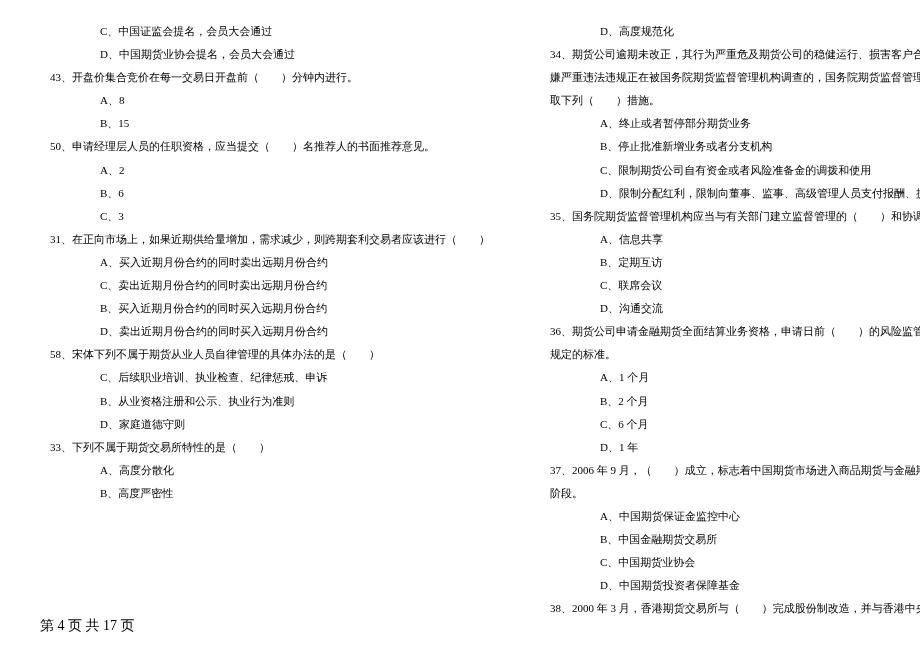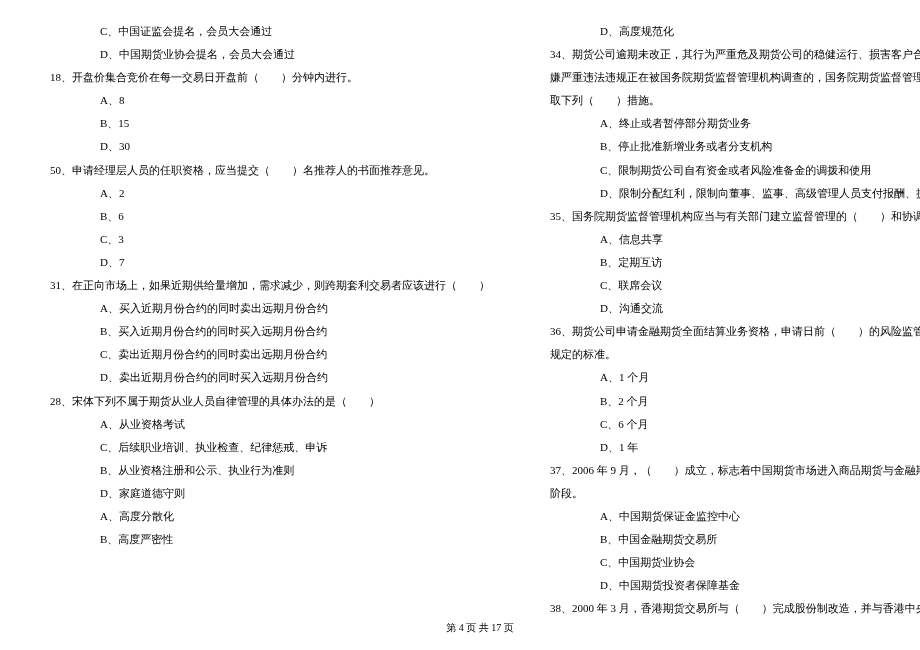--- a/index.html
+++ b/index.html
@@ -40,51 +40,49 @@
     .indent-2 {
       padding-left: 60px;
     }
     .q-start {
       padding-left: 10px;
     }
     .footer {
       position: absolute;
       bottom: 15px;
       width: 100%;
-      text-align: center;
-      font-size: 10px;
+      text-align: left;
+      font-size: 14px;
       padding-left: 40px;
     }
   </style>
 </head>
 <body>
 
 <div class="page-container">
   <div class="column column-left" id="col-left">
       <div class="line indent-2">C、中国证监会提名，会员大会通过</div>
       <div class="line indent-2">D、中国期货业协会提名，会员大会通过</div>
-      <div class="line q-start">18、开盘价集合竞价在每一交易日开盘前（　　）分钟内进行。</div>
+      <div class="line q-start">43、开盘价集合竞价在每一交易日开盘前（　　）分钟内进行。</div>
       <div class="line indent-2">A、8</div>
       <div class="line indent-2">B、15</div>
-      <div class="line indent-2">D、30</div>
       <div class="line q-start">50、申请经理层人员的任职资格，应当提交（　　）名推荐人的书面推荐意见。</div>
       <div class="line indent-2">A、2</div>
       <div class="line indent-2">B、6</div>
       <div class="line indent-2">C、3</div>
-      <div class="line indent-2">D、7</div>
       <div class="line q-start">31、在正向市场上，如果近期供给量增加，需求减少，则跨期套利交易者应该进行（　　）</div>
       <div class="line indent-2">A、买入近期月份合约的同时卖出远期月份合约</div>
+      <div class="line indent-2">C、卖出近期月份合约的同时卖出远期月份合约</div>
       <div class="line indent-2">B、买入近期月份合约的同时买入远期月份合约</div>
-      <div class="line indent-2">C、卖出近期月份合约的同时卖出远期月份合约</div>
       <div class="line indent-2">D、卖出近期月份合约的同时买入远期月份合约</div>
-      <div class="line q-start">28、宋体下列不属于期货从业人员自律管理的具体办法的是（　　）</div>
-      <div class="line indent-2">A、从业资格考试</div>
+      <div class="line q-start">58、宋体下列不属于期货从业人员自律管理的具体办法的是（　　）</div>
       <div class="line indent-2">C、后续职业培训、执业检查、纪律惩戒、申诉</div>
       <div class="line indent-2">B、从业资格注册和公示、执业行为准则</div>
       <div class="line indent-2">D、家庭道德守则</div>
+      <div class="line q-start">33、下列不属于期货交易所特性的是（　　）</div>
       <div class="line indent-2">A、高度分散化</div>
       <div class="line indent-2">B、高度严密性</div>
     </div>
   <div class="column column-right" id="col-right">
       <div class="line indent-2">D、高度规范化</div>
       <div class="line q-start">34、期货公司逾期未改正，其行为严重危及期货公司的稳健运行、损害客户合法权益，或者涉</div>
       <div class="line q-start">嫌严重违法违规正在被国务院期货监督管理机构调查的，国务院期货监督管理机构不能对其采</div>
       <div class="line q-start">取下列（　　）措施。</div>
       <div class="line indent-2">A、终止或者暂停部分期货业务</div>
       <div class="line indent-2">B、停止批准新增业务或者分支机构</div>

